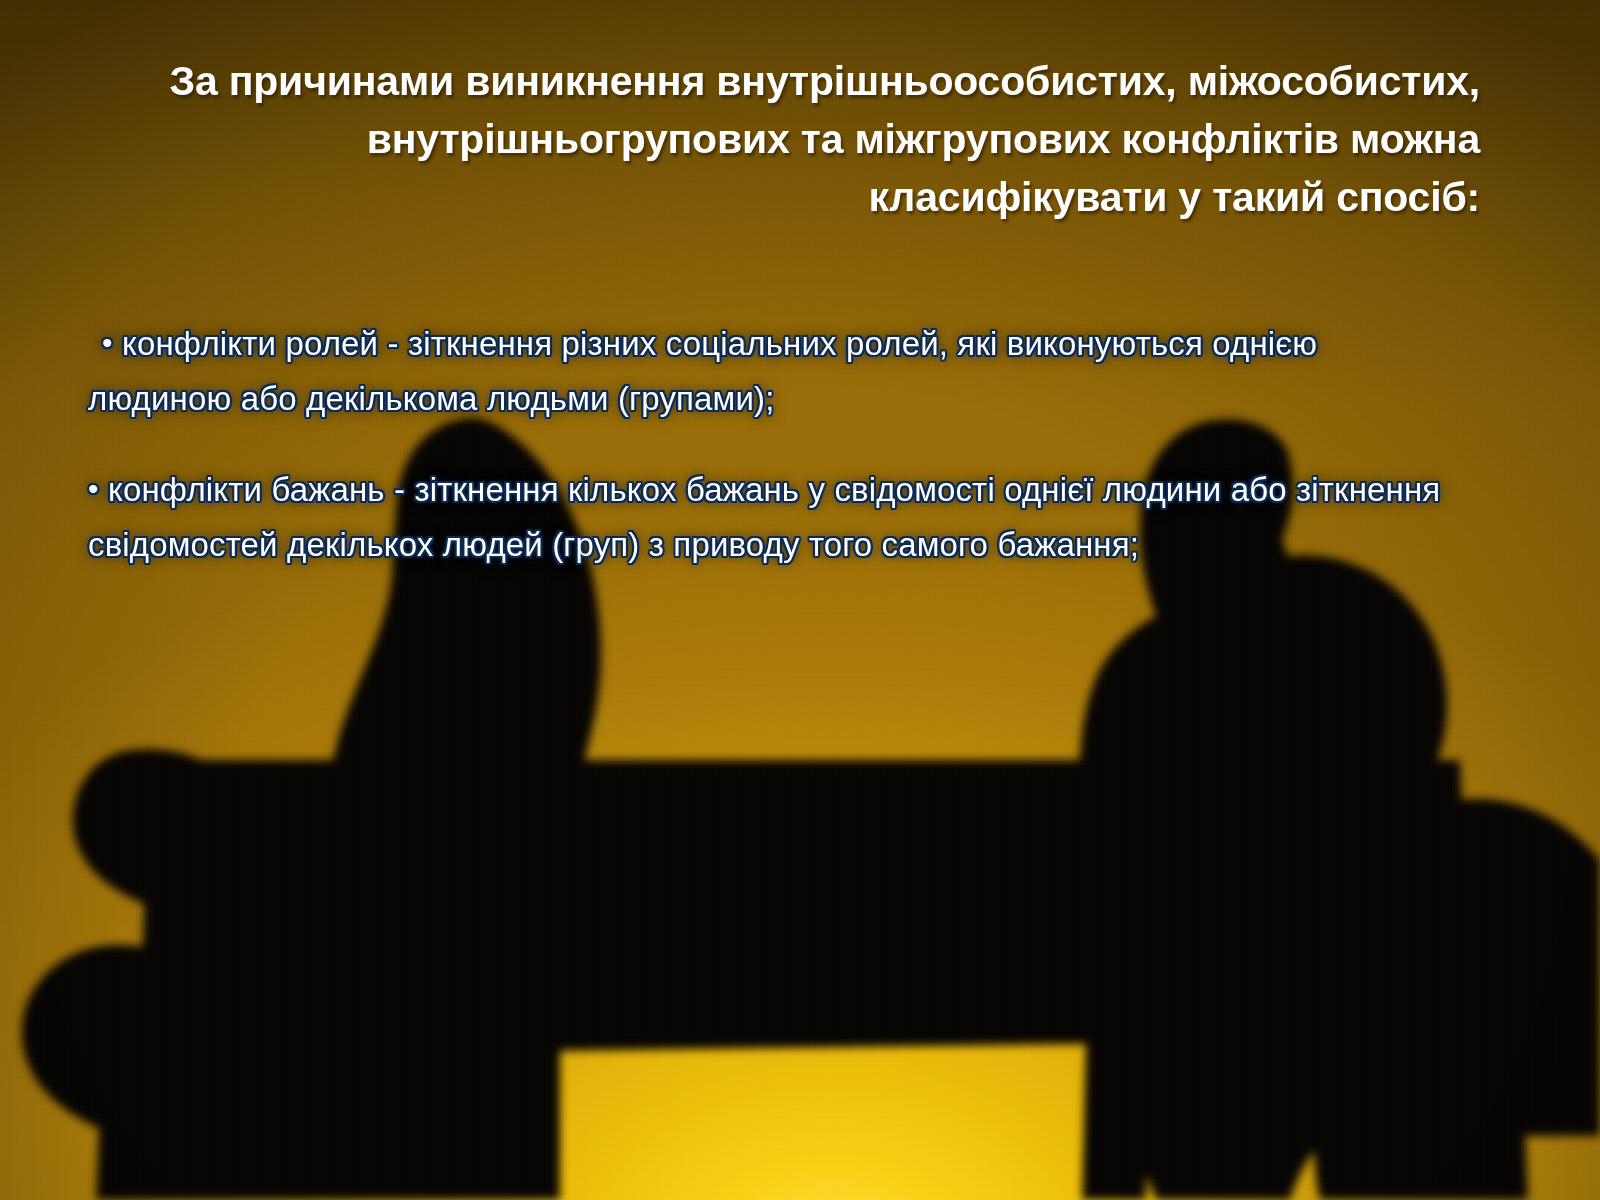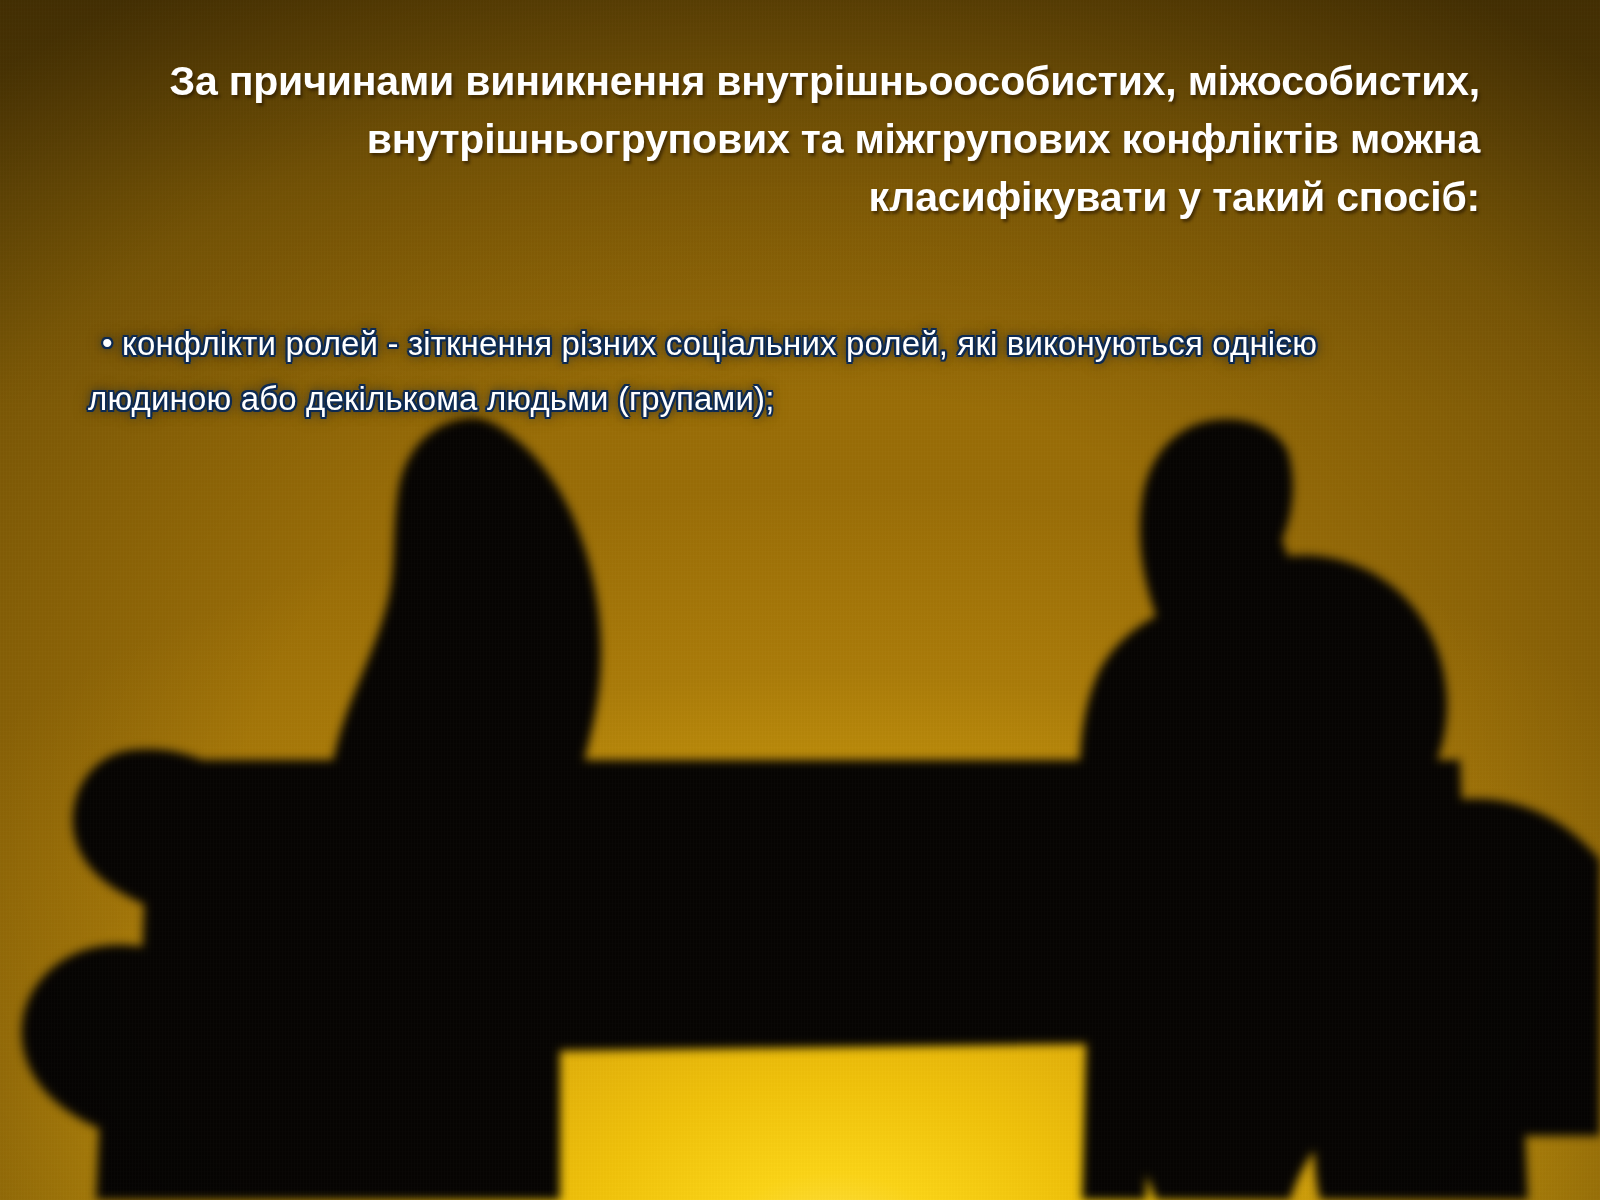--- a/index.html
+++ b/index.html
@@ -208,15 +208,19 @@
   <div class="bg-vignette"></div>
   <div class="bg-grain"></div>
 
   <div class="title">За причинами виникнення внутрішньоособистих, міжособистих, внутрішньогрупових та міжгрупових конфліктів можна класифікувати у такий спосіб:</div>
 
   <div class="body-block bullet-1">
     <span class="bullet-dot">•</span>
     <span>конфлікти ролей - зіткнення різних соціальних ролей, які виконуються однією людиною або декількома людьми (групами);</span>
   </div>
 
+  <div class="body-block bullet-2">
+    <span class="bullet-dot">•</span>
+    <span>конфлікти бажань - зіткнення кількох бажань у свідомості однієї людини або зіткнення свідомостей декількох людей (груп) з приводу того самого бажання;</span>
+  </div>
 
 
 </div>
 
 </body></html>

